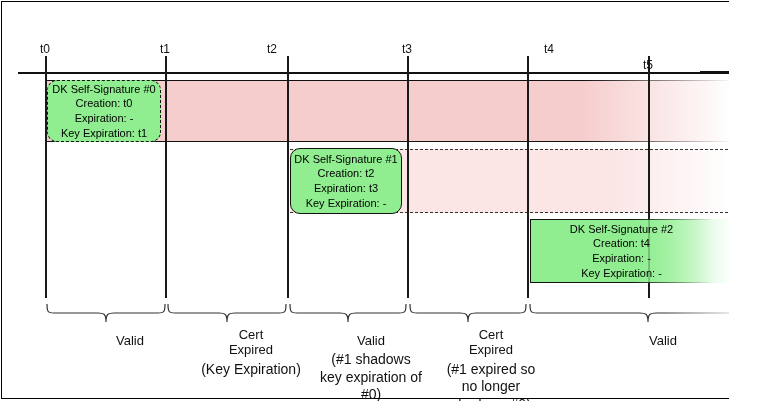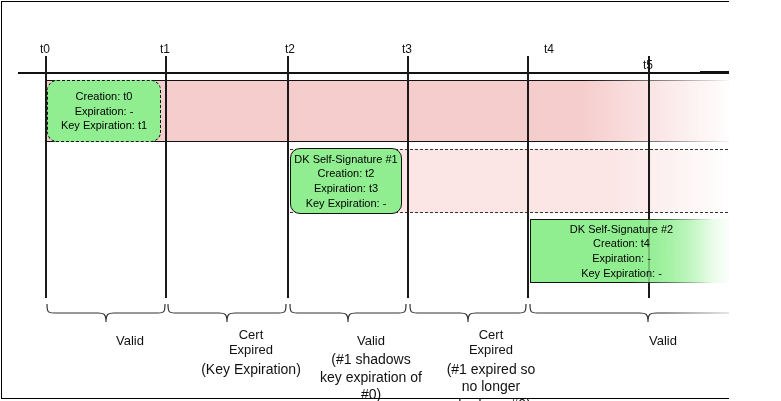--- a/index.html
+++ b/index.html
@@ -54,32 +54,33 @@
   <div class="axis" style="left:18px;top:72px;width:700px;"></div>
   <div class="axis-fade" style="left:700px;top:71px;width:68px;"></div>
 
   <div class="tick-line" style="left:45px;top:56px;height:242px;"></div>
   <div class="tick-label" style="left:45px;top:42px;">t0</div>
 
   <div class="tick-line" style="left:165px;top:56px;height:242px;"></div>
   <div class="tick-label" style="left:165px;top:42px;">t1</div>
 
   <div class="tick-line" style="left:287px;top:56px;height:242px;"></div>
-  <div class="tick-label" style="left:290px;top:42px;">t2</div>
+  <div class="tick-label" style="left:272px;top:42px;">t2</div>
 
   <div class="tick-line" style="left:407px;top:56px;height:242px;"></div>
   <div class="tick-label" style="left:407px;top:42px;">t3</div>
 
   <div class="tick-line" style="left:527px;top:56px;height:242px;"></div>
   <div class="tick-label" style="left:549px;top:42px;">t4</div>
 
   <div class="tick-line" style="left:648px;top:56px;height:242px;"></div>
   <div class="tick-label" style="left:648px;top:58px;">t5</div>
 
   <div class="sigbox dashed" style="left:47px;top:80px;width:114px;height:62px;background:#90ee90;">
+    <div class="ln">DK Self-Signature #0</div>
     <div class="ln">Creation: t0</div>
     <div class="ln">Expiration: -</div>
     <div class="ln">Key Expiration: t1</div>
   </div>
 
   <div class="sigbox solid" style="left:290px;top:148px;width:112px;height:66px;background:#90ee90;">
     <div class="ln">DK Self-Signature #1</div>
     <div class="ln">Creation: t2</div>
     <div class="ln">Expiration: t3</div>
     <div class="ln">Key Expiration: -</div>

